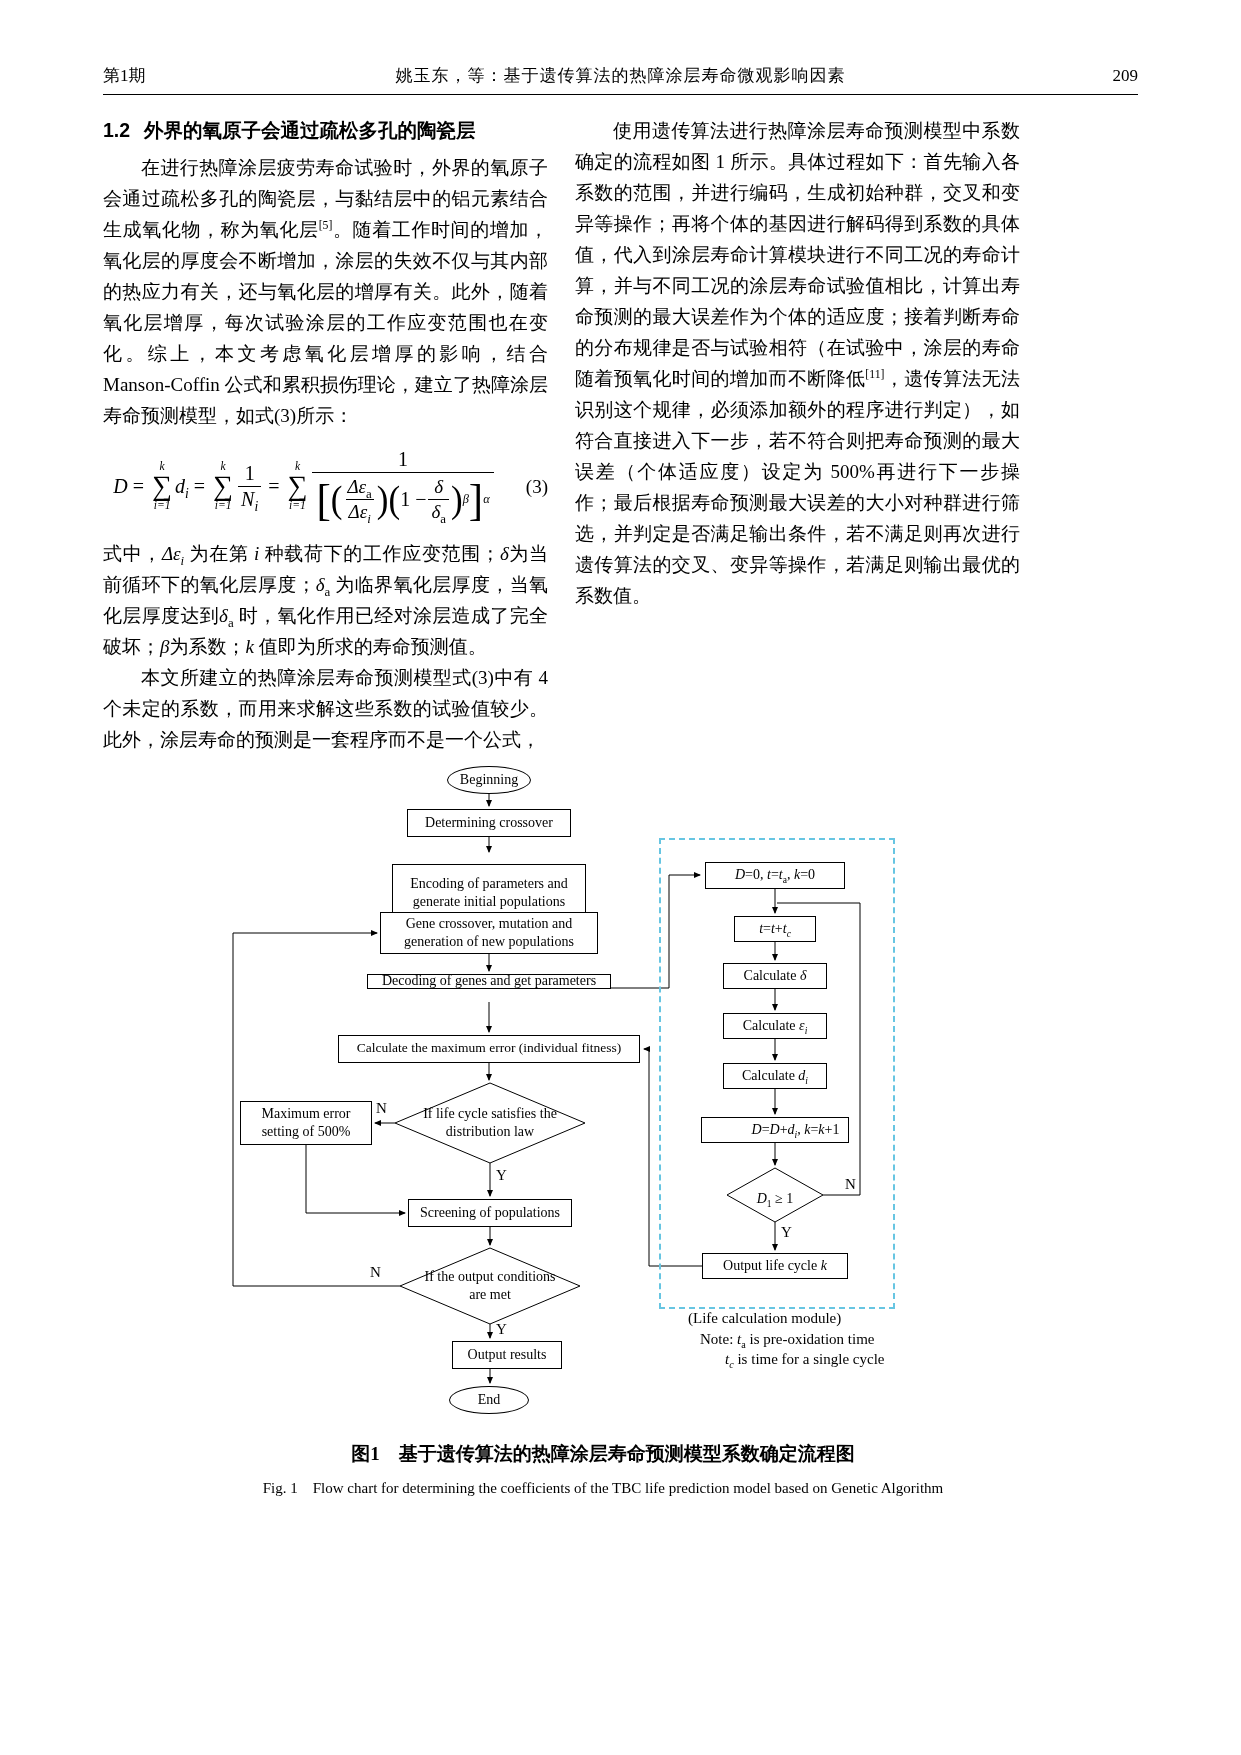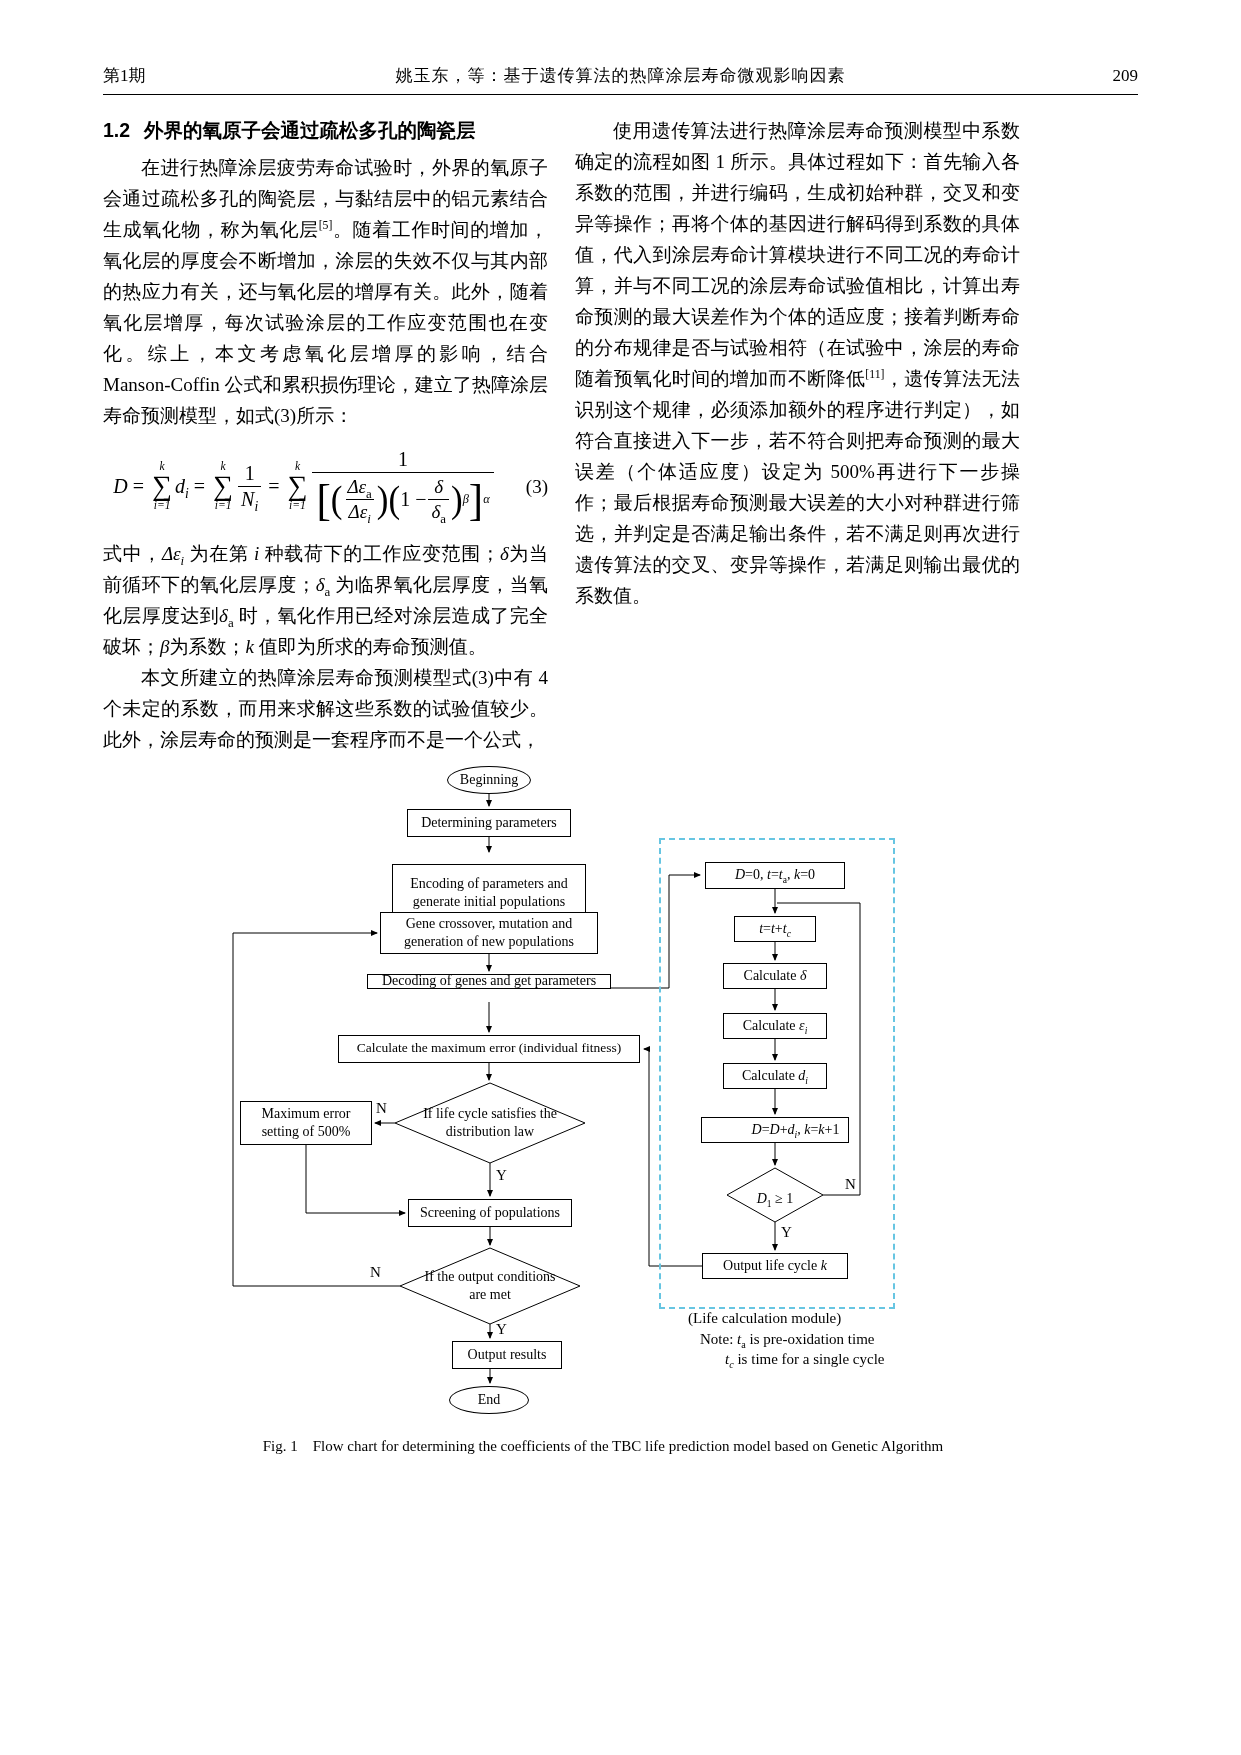--- a/index.html
+++ b/index.html
@@ -173,21 +173,21 @@
           <path d="M672,326 V351" marker-end="url(#ah)"></path>
           <path d="M672,380 V402" marker-end="url(#ah)"></path>
           <path d="M672,459 V487" marker-end="url(#ah)"></path>
           <path d="M720,432 H757 V140 H674"></path>
         </g>
       </svg>
 
       <div class="fc-module" style="left:556px; top:75px; width:232px; height:467px;"></div>
 
       <div class="fc-box fc-oval nw" style="left:344px; top:3px; width:84px; height:28px;">Beginning</div>
-      <div class="fc-box nw" style="left:304px; top:46px; width:164px; height:28px;">Determining parameters</div>
+      <div class="fc-box nw" style="left:304px; top:46px; width:164px; height:28px;">Determining crossover</div>
       <div class="fc-box" style="left:289px; top:92px; width:194px; height:58px;margin-top:9px;">Encoding of parameters and generate initial populations</div>
       <div class="fc-box" style="left:277px; top:149px; width:218px; height:42px;">Gene crossover, mutation and generation of new populations</div>
       <div class="fc-box nw" style="left:264px; top:211px; width:244px; height:15px;">Decoding of genes and get parameters</div>
       <div class="fc-box nw small" style="left:235px; top:272px; width:302px; height:28px;">Calculate the maximum error (individual fitness)</div>
       <div class="fc-box" style="left:137px; top:338px; width:132px; height:44px;">Maximum error setting of 500%</div>
       <div class="fc-box nw" style="left:305px; top:436px; width:164px; height:28px;">Screening of populations</div>
       <div class="fc-box nw" style="left:349px; top:578px; width:110px; height:28px;">Output results</div>
       <div class="fc-box fc-oval nw" style="left:346px; top:623px; width:80px; height:28px;">End</div>
 
       <div class="fc-text" style="left:312px; top:336px; width:150px; height:48px;">If life cycle satisfies the distribution law</div>
@@ -224,17 +224,18 @@
       <div class="fc-label" style="left:267px; top:502px;">N</div>
       <div class="fc-label" style="left:678px; top:462px;">Y</div>
       <div class="fc-label" style="left:742px; top:414px;">N</div>
 
       <div class="fc-note" style="left:585px; top:546px;">(Life calculation module)</div>
       <div class="fc-note" style="left:597px; top:567px;"><span><span>Note: </span><span class="it">t</span><span class="sub">a</span><span> is pre-oxidation time</span></span></div>
       <div class="fc-note" style="left:622px; top:587px;"><span><span class="it">t</span><span class="sub it">c</span><span> is time for a single cycle</span></span></div>
     </div>
 
     <figcaption class="cap-block">
+      <div class="cap-cn">图1　基于遗传算法的热障涂层寿命预测模型系数确定流程图</div>
       <div class="cap-en">Fig. 1　Flow chart for determining the coefficients of the TBC life prediction model based on Genetic Algorithm</div>
     </figcaption>
   </figure>
 
 </div>
 
 </body></html>

